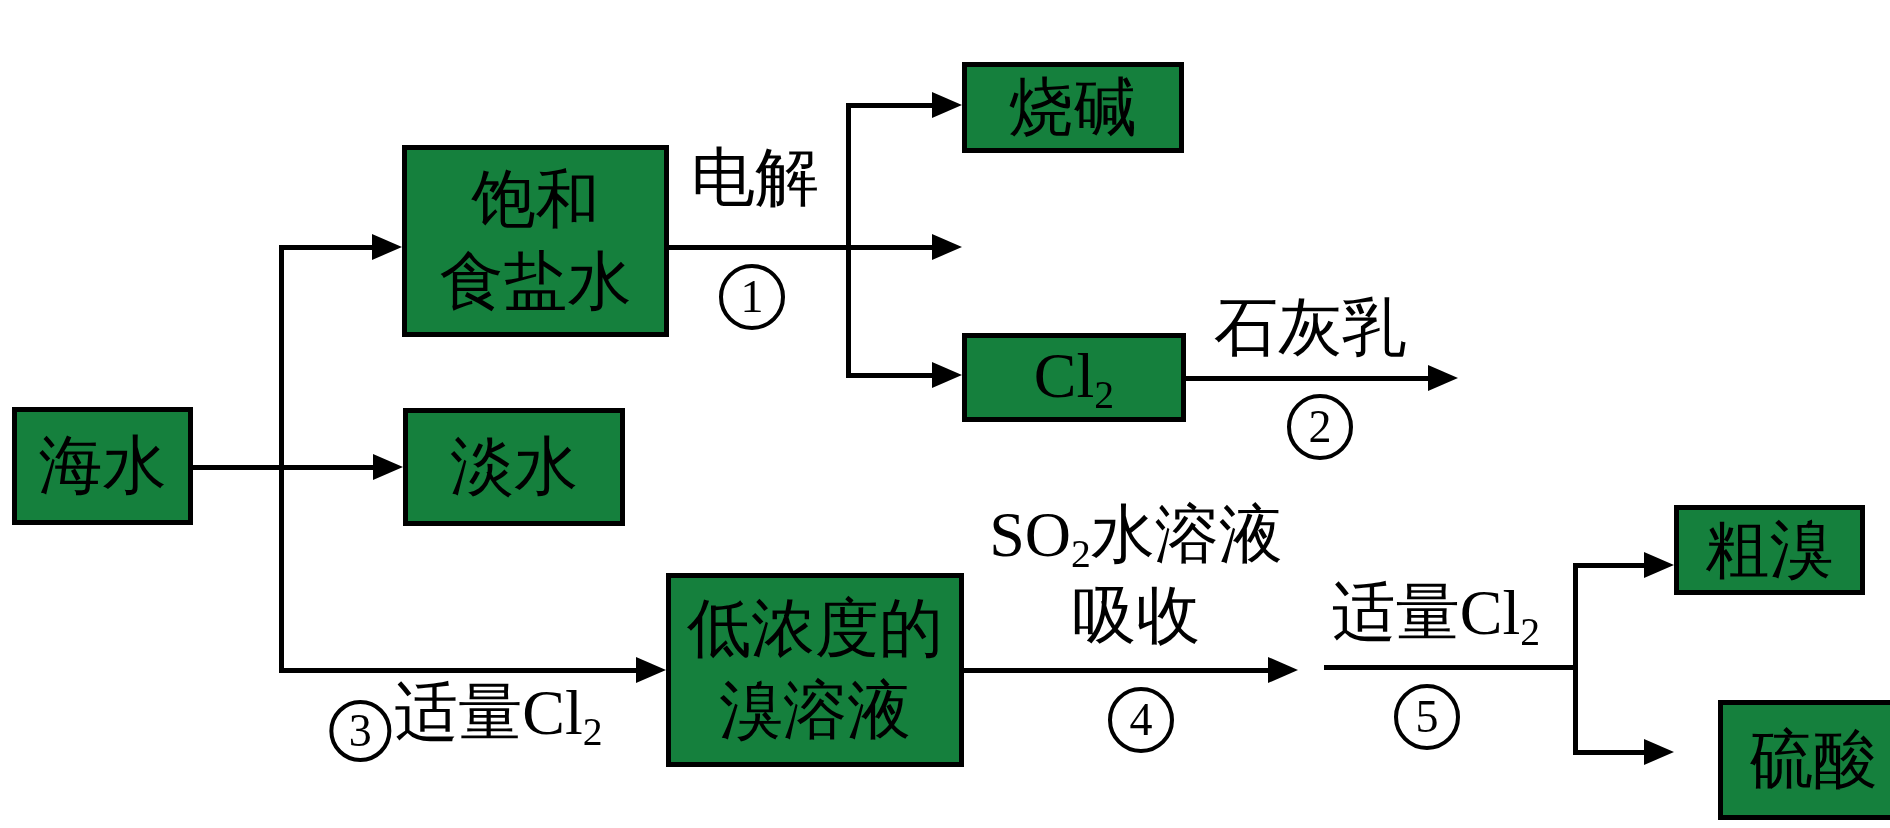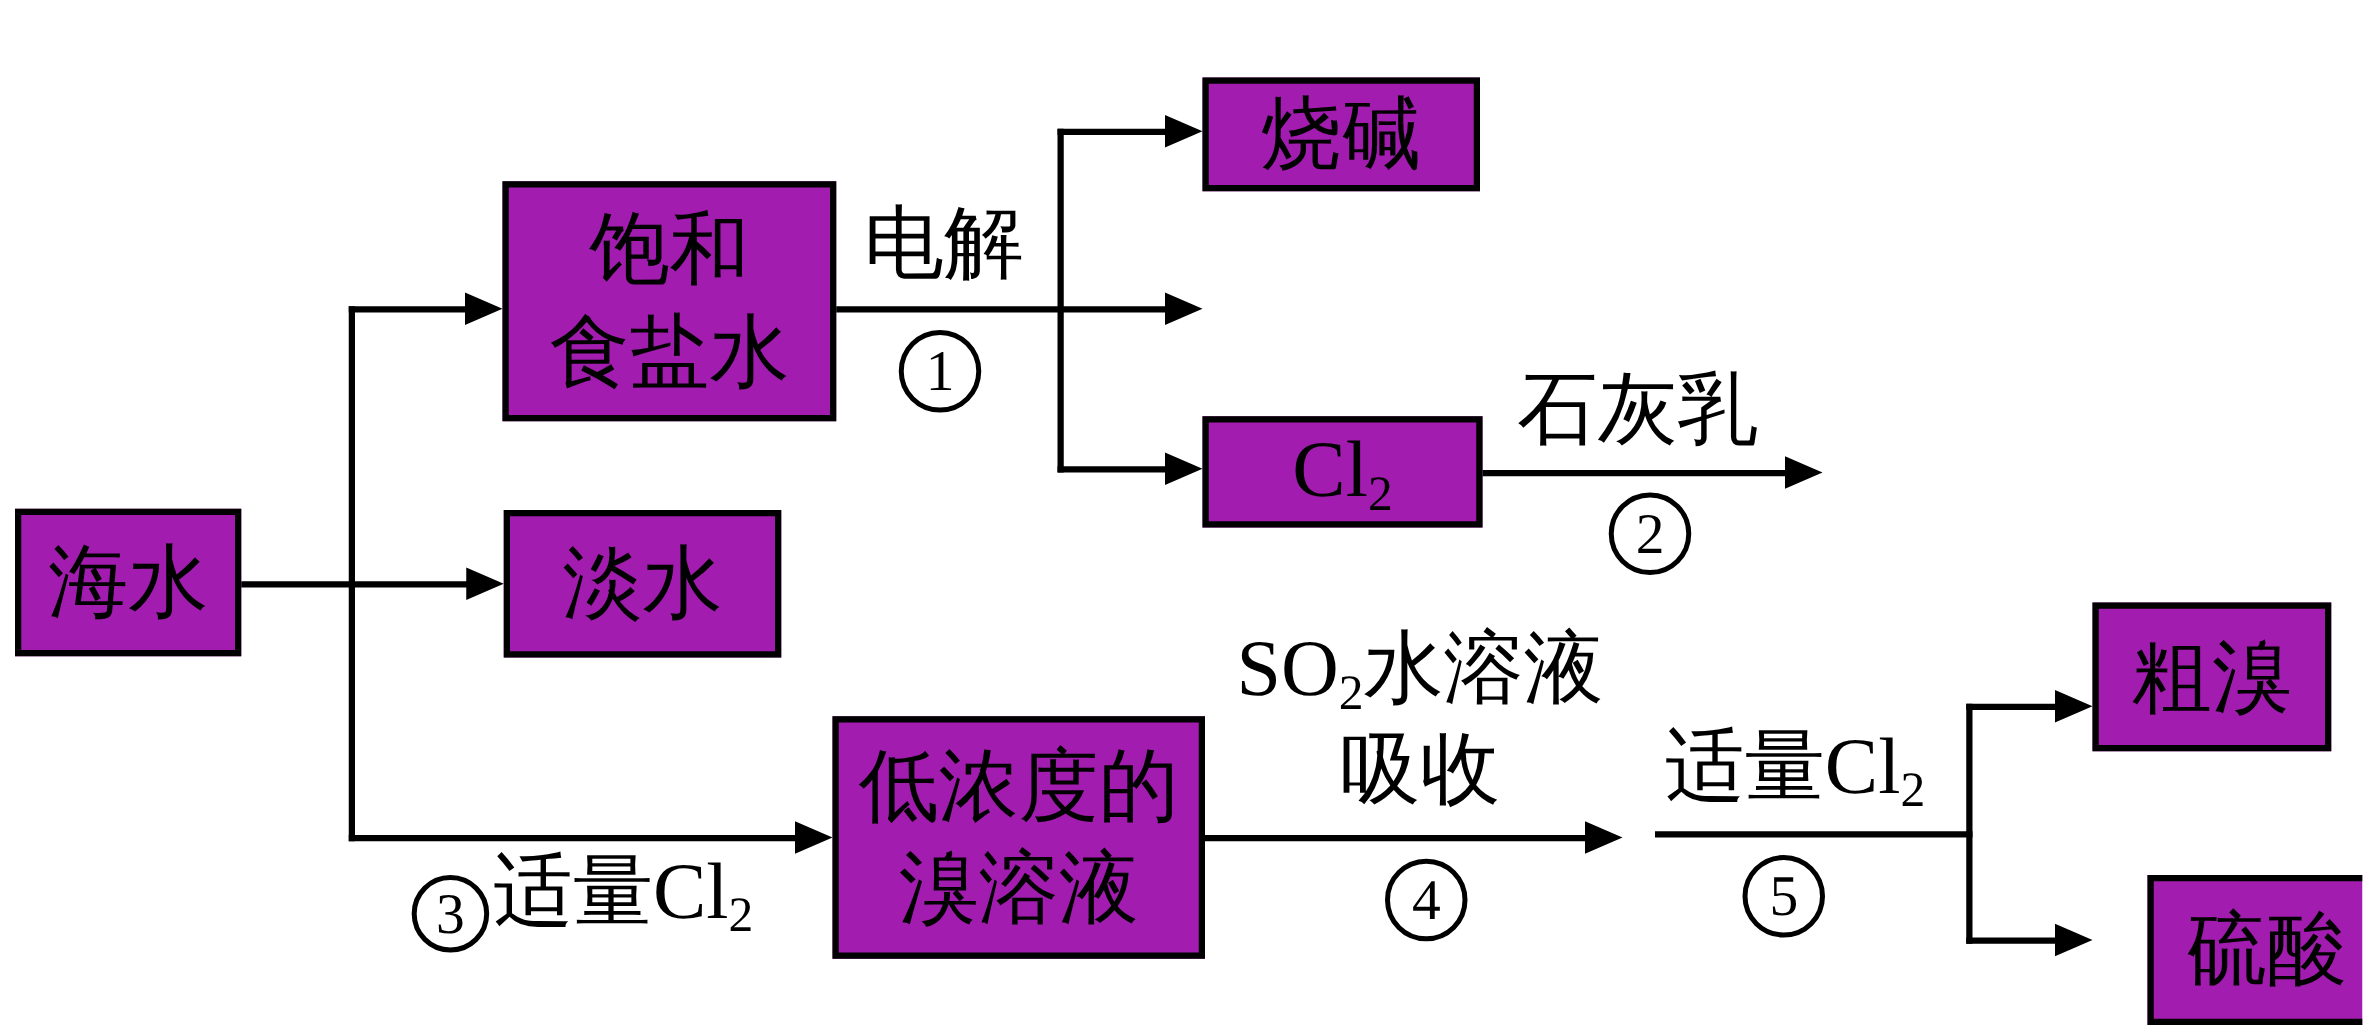--- a/index.html
+++ b/index.html
@@ -9,21 +9,21 @@
     width: 1890px;
     height: 828px;
     background: #ffffff;
     color: #000000;
     font-family: "Liberation Serif", "DejaVu Serif", serif;
     overflow: hidden;
   }
   .node {
     position: absolute;
     border: 5px solid #000000;
-    background: #a21caf;
+    background: #15803d;
     display: flex;
     flex-direction: column;
     align-items: center;
     justify-content: center;
     font-size: 64px;
     line-height: 1.28;
     text-align: center;
     white-space: nowrap;
   }
   .hline { position: absolute; height: 5px; background: #000000; }
@@ -96,21 +96,21 @@
   <div class="node" style="left:962px; top:333px; width:224px; height:89px;">
     <span><span>Cl</span><span class="chem-sub">2</span></span>
   </div>
 
 
   <div class="node" style="left:666px; top:573px; width:298px; height:194px;align-items:center;">
     <div>低浓度的</div>
     <div>溴溶液</div>
   </div>
 
-  <div class="node" style="left:1674px; top:482px; width:191px; height:119px;">
+  <div class="node" style="left:1674px; top:505px; width:191px; height:90px;">
     <span>粗溴</span>
   </div>
 
   <div class="node" style="left:1674px; top:700px; width:191px; height:120px;margin-left:44px;">
     <span>硫酸</span>
   </div>
 
   <div class="hline" style="left:193px; top:465px; width:185px;"></div>
   <div class="arrow-right" style="left:373px; top:454px;"></div>
 
@@ -142,21 +142,21 @@
   <div class="hline" style="left:1324px; top:665px; width:254px;"></div>
 
   <div class="vline" style="left:1573px; top:563px; height:192px;"></div>
 
   <div class="hline" style="left:1573px; top:563px; width:75px;"></div>
   <div class="arrow-right" style="left:1644px; top:552px;"></div>
 
   <div class="hline" style="left:1573px; top:750px; width:75px;"></div>
   <div class="arrow-right" style="left:1644px; top:739px;"></div>
 
-  <div class="lbl" style="left:755px; top:163px;">电解</div>
+  <div class="lbl" style="left:755px; top:146px;">电解</div>
   <div class="circle-step" style="left:719px; top:264px;">
     <span>1</span>
   </div>
 
   <div class="lbl" style="left:1310px; top:296px;">石灰乳</div>
   <div class="circle-step" style="left:1287px; top:394px;">
     <span>2</span>
   </div>
 
   <div class="lbl" style="left:466px; top:681px;">

